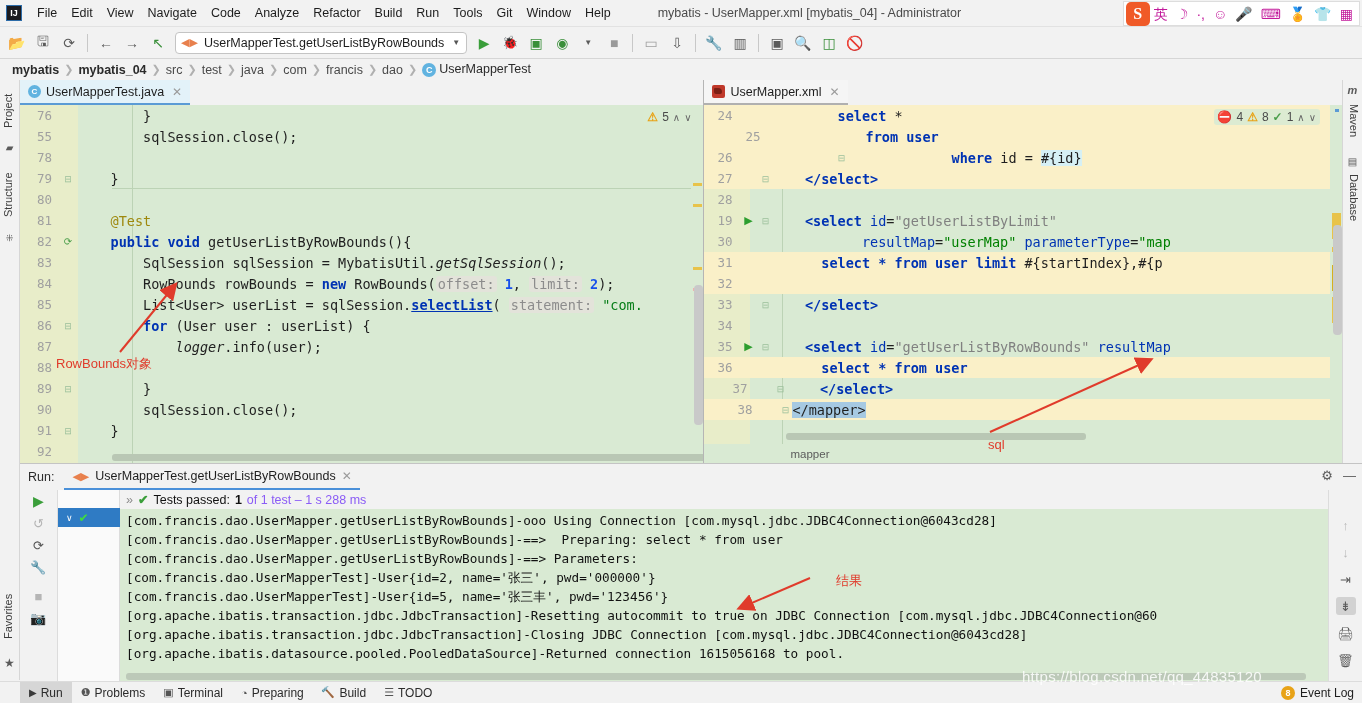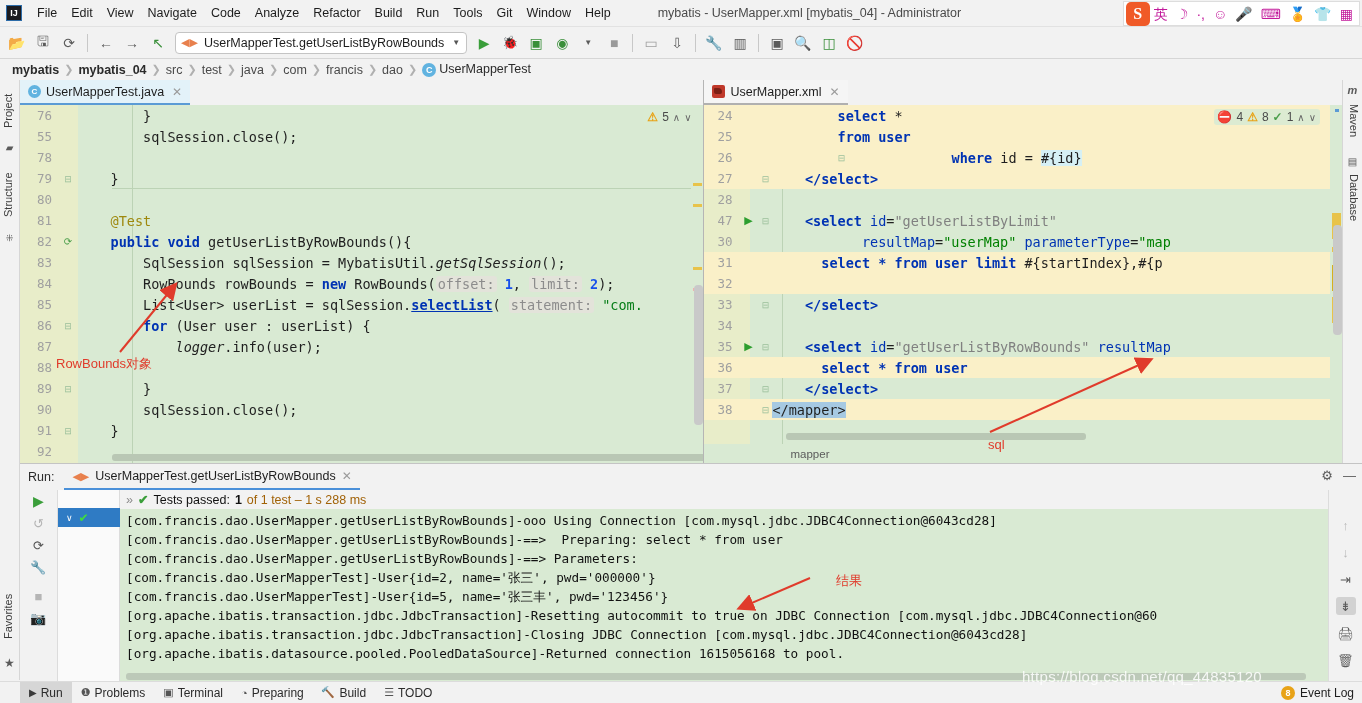--- a/index.html
+++ b/index.html
@@ -226,21 +226,21 @@
 
   .console {
     flex: 1; background: #d9ead3; position: relative; overflow: hidden;
     font-family: "DejaVu Sans Mono", monospace; font-size: 12.7px; color: #111;
   }
   .test-status {
     position: absolute; top: 0; left: 0; height: 19px; display:flex; align-items:center;
     gap: 5px; font-family: "Liberation Sans", sans-serif; font-size: 12.5px;
     padding-left: 6px; background: #f2f2f2; width: 100%;
   }
-  .ts-dim { color: #a16207; }
+  .ts-dim { color: #8b5cf6; }
   .ts-ck { color: #3a9e3a; font-weight: bold; }
   .cline-log { height: 19px; line-height: 19px; white-space: pre; padding-left: 6px; }
   .console-scroll-h {
     position:absolute; bottom:2px; left: 6px; width: 1180px; height: 7px;
     background:#bcc9b8; border-radius: 3px;
   }
   .console-tools {
     width: 34px; background:#f2f2f2; display:flex; flex-direction:column;
     align-items:center; gap: 9px; padding-top: 26px; border-left: 1px solid #dcdcdc;
   }
@@ -441,34 +441,34 @@
           <span>UserMapper.xml</span>
           <span class="x">✕</span>
         </div>
       </div>
       <div class="code-area">
         <div class="code-bg"></div>
         <div class="gutter-bg xmlg"></div>
         <div style="position:absolute;left:78px;top:0;width:1px;height:358px;background:#bcd3b5;"></div>
         <div id="xml-lines" style="position:relative;">
             <div class="cline" style="background: rgb(250, 240, 200);"><span class="lnum" style="width: 34px;">24</span><span class="gmark"></span><span class="gmark" style="width: 14px;"></span><span class="ctext">        <span class="xtag">select</span> *</span></div>
-            <div class="cline" style="background: rgb(250, 240, 200);"><span class="lnum" style="width: 34px;">25</span><span class="gmark"></span><span class="gmark" style="width: 14px;"></span><span class="ctext">        <span class="xtag">from user</span></span></div>
+            <div class="cline" style="background: rgb(250, 240, 200);"><span class="lnum" style="width: 34px; margin-left: 28px;">25</span><span class="gmark"></span><span class="gmark" style="width: 14px;"></span><span class="ctext">        <span class="xtag">from user</span></span></div>
             <div class="cline" style="background: rgb(250, 240, 200); gap: 38px;"><span class="lnum" style="width: 34px;">26</span><span class="gmark"></span><span class="gmark" style="width: 14px;"><span class="fold-sq">⊟</span></span><span class="ctext">        <span class="xtag">where</span> id = <span class="hl-cyan">#{id}</span></span></div>
             <div class="cline" style="background: rgb(250, 240, 200);"><span class="lnum" style="width: 34px;">27</span><span class="gmark"></span><span class="gmark" style="width: 14px;"><span class="fold-sq">⊟</span></span><span class="ctext">    <span class="xtag">&lt;/select&gt;</span></span></div>
             <div class="cline"><span class="lnum" style="width: 34px;">28</span><span class="gmark"></span><span class="gmark" style="width: 14px;"></span><span class="ctext"></span></div>
-            <div class="cline"><span class="lnum" style="width: 34px;">47</span><span class="gmark"><span class="grn-arrow">▶</span></span><span class="gmark" style="width: 14px;"><span class="fold-sq">⊟</span></span><span class="ctext">    <span class="xtag">&lt;select</span> <span class="xattr">id</span>=<span class="xgray">"getUserListByLimit"</span></span></div>
+            <div class="cline"><span class="lnum" style="width: 34px;">19</span><span class="gmark"><span class="grn-arrow">▶</span></span><span class="gmark" style="width: 14px;"><span class="fold-sq">⊟</span></span><span class="ctext">    <span class="xtag">&lt;select</span> <span class="xattr">id</span>=<span class="xgray">"getUserListByLimit"</span></span></div>
             <div class="cline"><span class="lnum" style="width: 34px;">30</span><span class="gmark"></span><span class="gmark" style="width: 14px;"></span><span class="ctext">           <span class="xattr">resultMap</span>=<span class="xval">"userMap"</span> <span class="xattr">parameterType</span>=<span class="xval">"map</span></span></div>
             <div class="cline" style="background: rgb(250, 240, 200);"><span class="lnum" style="width: 34px;">31</span><span class="gmark"></span><span class="gmark" style="width: 14px;"></span><span class="ctext">      <span class="xtag">select * from user limit</span> #{startIndex},#{p</span></div>
             <div class="cline" style="background: rgb(250, 240, 200);"><span class="lnum" style="width: 34px;">32</span><span class="gmark"></span><span class="gmark" style="width: 14px;"></span><span class="ctext"></span></div>
             <div class="cline"><span class="lnum" style="width: 34px;">33</span><span class="gmark"></span><span class="gmark" style="width: 14px;"><span class="fold-sq">⊟</span></span><span class="ctext">    <span class="xtag">&lt;/select&gt;</span></span></div>
             <div class="cline"><span class="lnum" style="width: 34px;">34</span><span class="gmark"></span><span class="gmark" style="width: 14px;"></span><span class="ctext"></span></div>
             <div class="cline"><span class="lnum" style="width: 34px;">35</span><span class="gmark"><span class="grn-arrow">▶</span></span><span class="gmark" style="width: 14px;"><span class="fold-sq">⊟</span></span><span class="ctext">    <span class="xtag">&lt;select</span> <span class="xattr">id</span>=<span class="xgray">"getUserListByRowBounds"</span> <span class="xattr">resultMap</span></span></div>
             <div class="cline" style="background: rgb(250, 240, 200);"><span class="lnum" style="width: 34px;">36</span><span class="gmark"></span><span class="gmark" style="width: 14px;"></span><span class="ctext">      <span class="xtag">select * from user</span></span></div>
-            <div class="cline"><span class="lnum" style="width: 34px;">37</span><span class="gmark"></span><span class="gmark" style="width: 14px;"><span class="fold-sq">⊟</span></span><span class="ctext">    <span class="xtag">&lt;/select&gt;</span></span></div>
-            <div class="cline" style="background: rgb(250, 240, 200);"><span class="lnum" style="width: 34px;">38</span><span class="gmark"></span><span class="gmark" style="width: 14px;"><span class="fold-sq">⊟</span></span><span class="ctext"><span class="hl-sel">&lt;/mapper&gt;</span></span></div>
+            <div class="cline"><span class="lnum" style="width: 34px; margin-left: 15px;">37</span><span class="gmark"></span><span class="gmark" style="width: 14px;"><span class="fold-sq">⊟</span></span><span class="ctext">    <span class="xtag">&lt;/select&gt;</span></span></div>
+            <div class="cline" style="background: rgb(250, 240, 200);"><span class="lnum" style="width: 34px; margin-left: 20px;">38</span><span class="gmark"></span><span class="gmark" style="width: 14px;"><span class="fold-sq">⊟</span></span><span class="ctext"><span class="hl-sel">&lt;/mapper&gt;</span></span></div>
           </div>
 
         <div class="warn-badge" style="right:22px;">
           <span class="wb-e">⛔</span>
           <span>4</span>
           <span class="wb-i">⚠</span>
           <span>8</span>
           <span class="wb-g">✓</span>
           <span>1</span>
           <span class="wb-c">∧</span>

